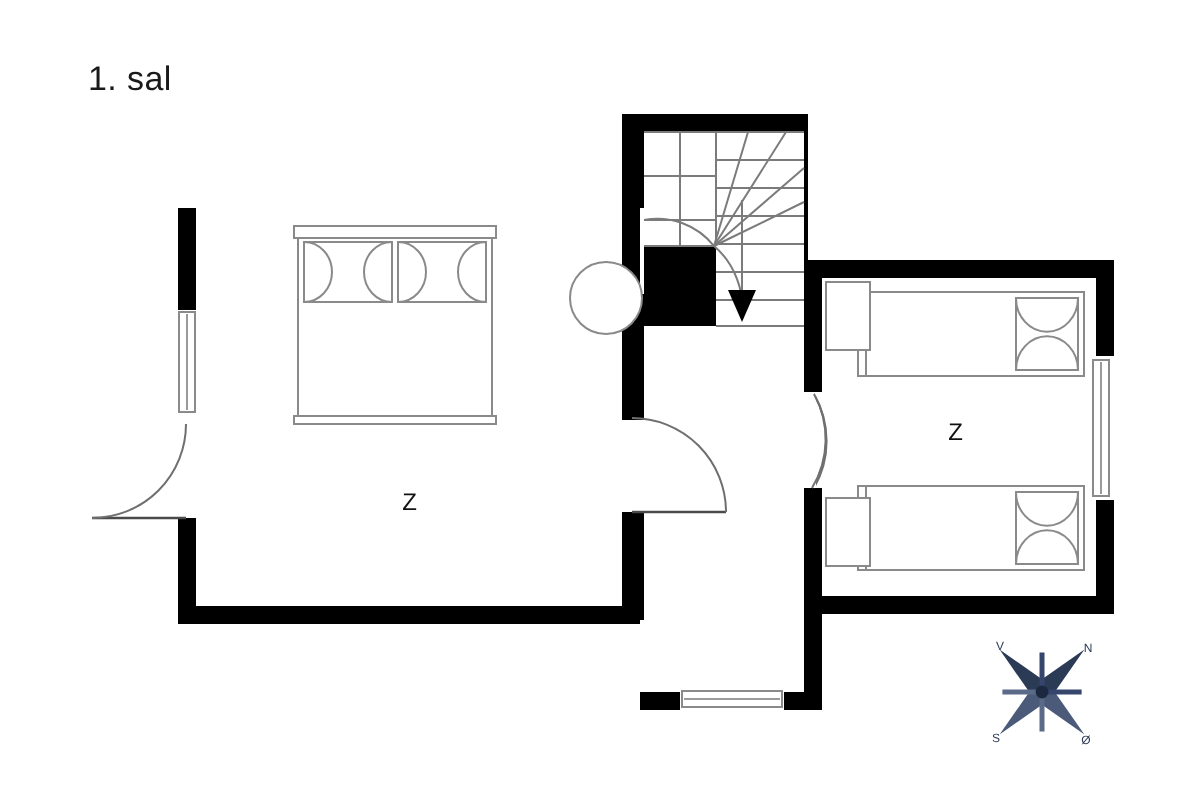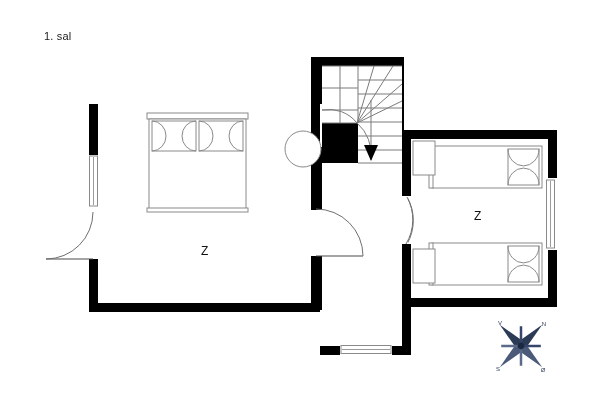--- a/index.html
+++ b/index.html
@@ -18,21 +18,21 @@
     position: absolute;
     left: 0; top: 0;
     width: 600px;
     height: 400px;
   }
   .plan-title {
     position: absolute;
     left: 44px;
     top: 30px;
     font-family: "Liberation Sans", sans-serif;
-    font-size: 11px;
+    font-size: 17px;
     color: #1a1a1a;
     letter-spacing: 0.2px;
   }
   svg.plan-svg {
     position: absolute;
     left: 0; top: 0;
     width: 600px;
     height: 400px;
     display: block;
   }

